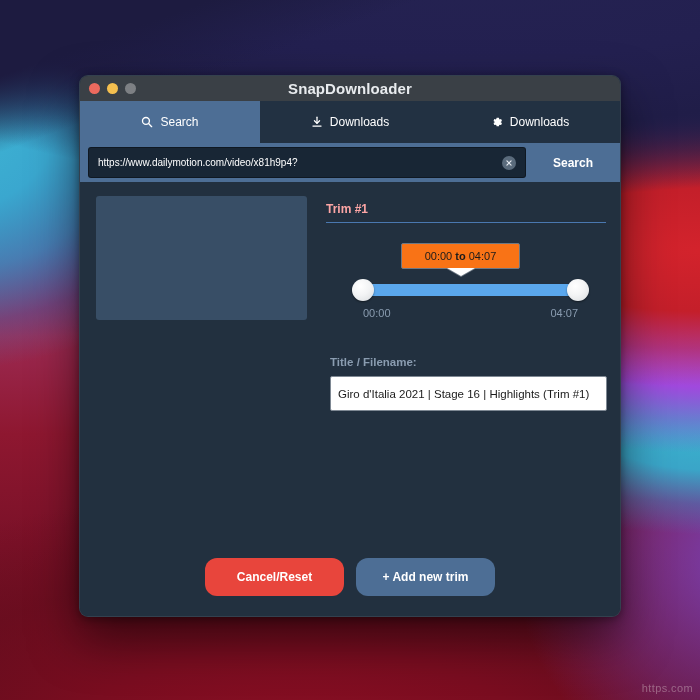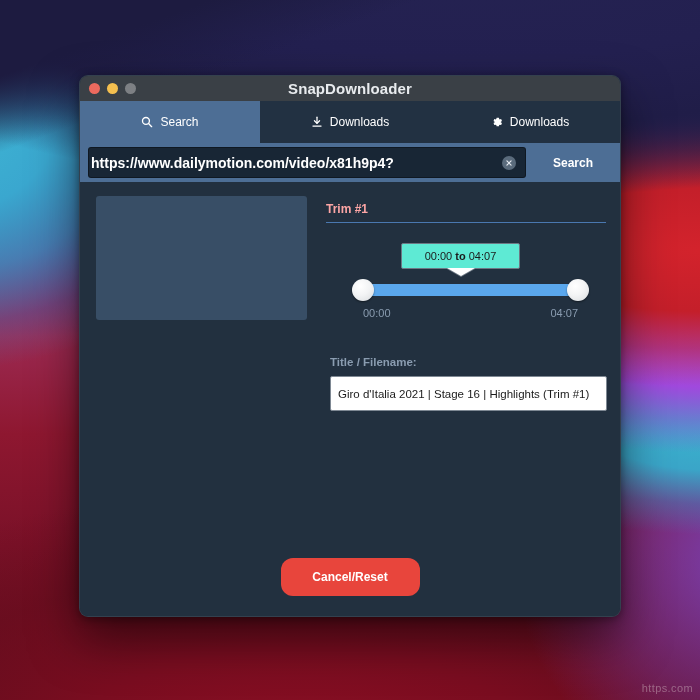--- a/index.html
+++ b/index.html
@@ -151,26 +151,26 @@
     flex: 1;
     margin: 4px 0 4px 8px;
     background: #182635;
     border-radius: 3px;
     display: flex;
     align-items: center;
     border: 1px solid rgba(0,0,0,0.35);
     box-sizing: border-box;
   }
   .urlwrap .urltext {
-    font-size: 14px;
+    font-size: 10px;
     color: #ffffff;
-    padding-left: 2px;
+    padding-left: 9px;
     white-space: nowrap;
     overflow: hidden;
-    font-weight: 700;
+    font-weight: 400;
   }
   .clearbtn {
     position: absolute;
     right: 9px;
     width: 14px; height: 14px;
     border-radius: 50%;
     background: #5a6b7c;
     display: flex; align-items: center; justify-content: center;
     cursor: pointer;
   }
@@ -256,21 +256,21 @@
     background: #4a78b0;
   }
 
   
   .tooltip {
     position: absolute;
     left: 75px;
     top: 61px;
     width: 119px;
     height: 26px;
-    background: #5eead4;
+    background: #f97316;
     border: 1px solid #6d7884;
     border-radius: 2px;
     display: flex;
     align-items: center;
     justify-content: center;
     box-sizing: border-box;
   }
   .tooltip .tiptext {
     font-size: 11px;
     color: #1b1b1b;
@@ -494,19 +494,20 @@
         </div>
 
         <div class="fnlabel">Title / Filename:</div>
         <div class="fninput">
           <div class="fntext">Giro d'Italia 2021 | Stage 16 | Highlights (Trim #1)</div>
         </div>
       </div>
 
       <div class="footer">
         <button class="btn cancel">Cancel/Reset</button>
+        <button class="btn addtrim">+ Add new trim</button>
       </div>
 
     </div>
   </div>
 
   <div class="watermark">https.com</div>
 </div>
 
 </body></html>

